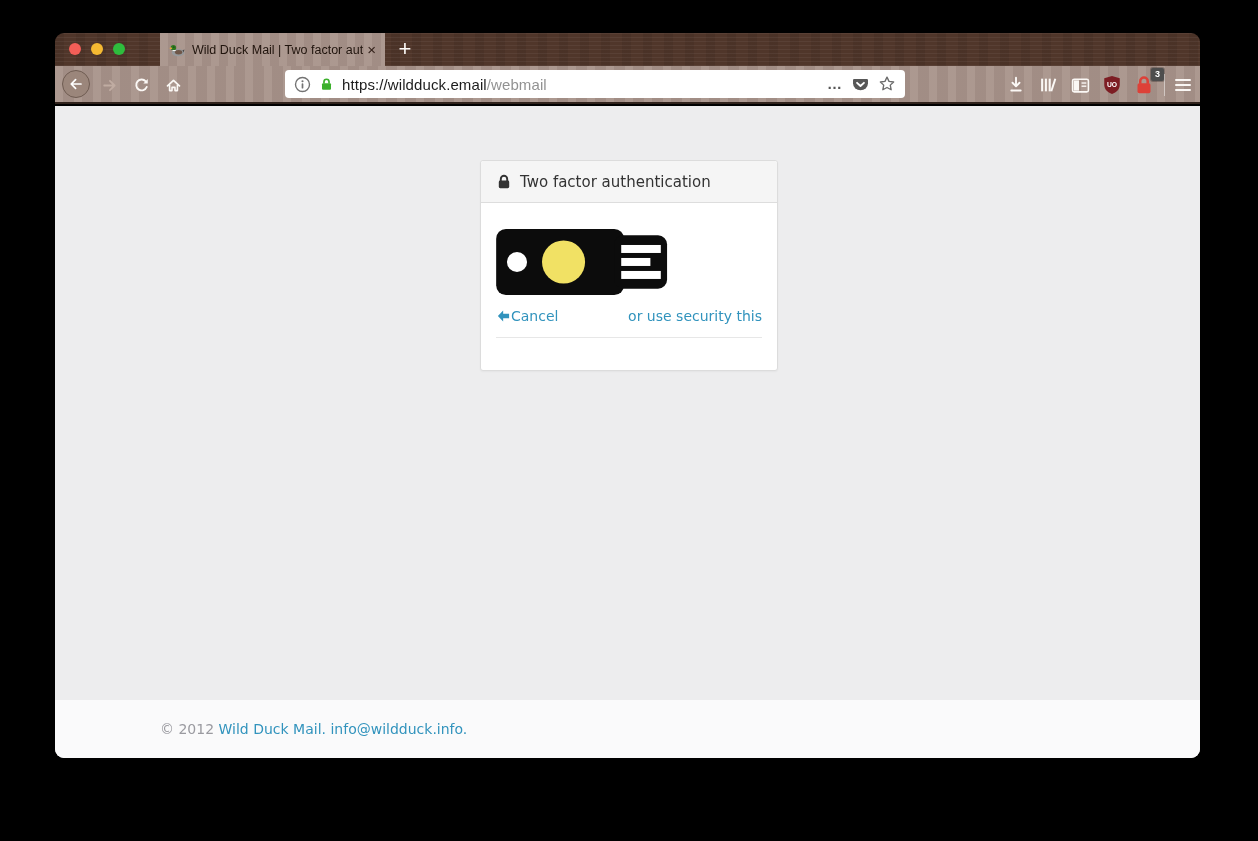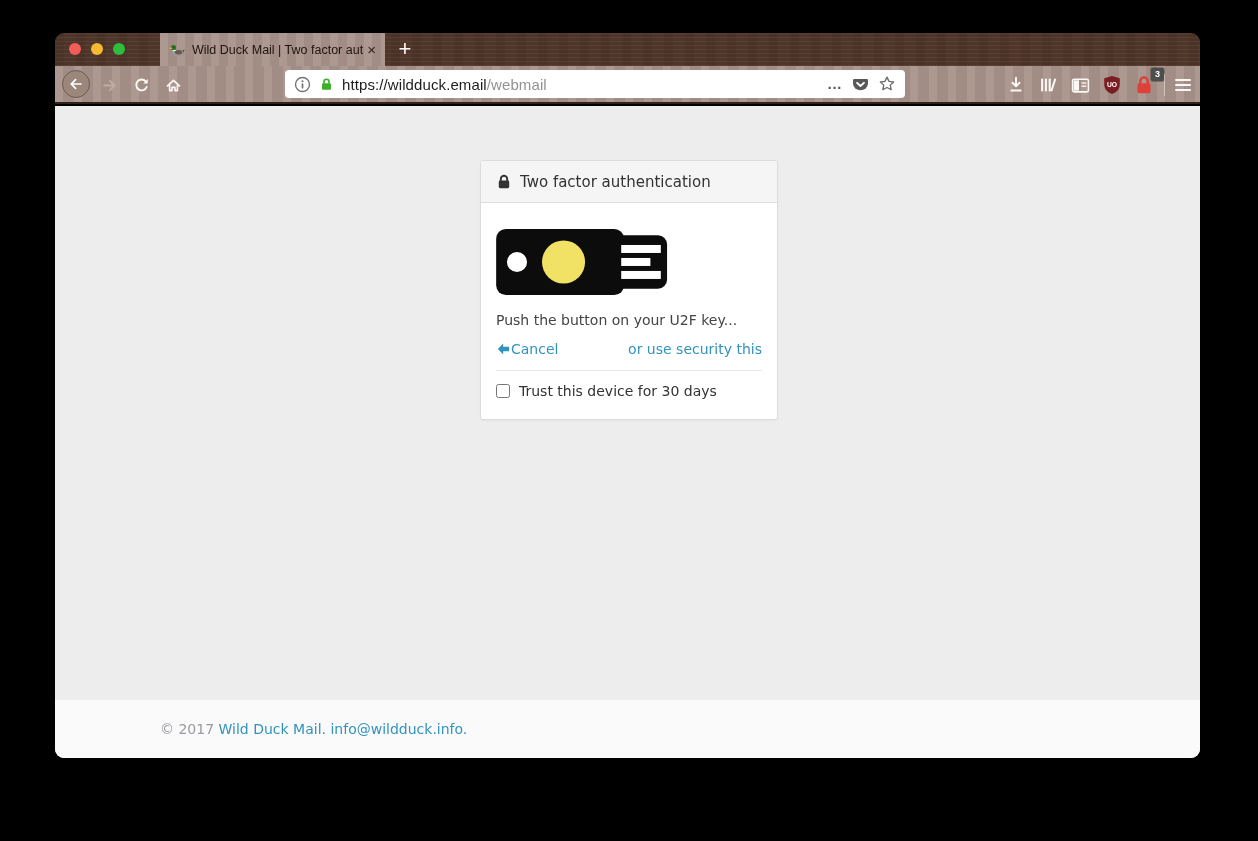--- a/index.html
+++ b/index.html
@@ -229,44 +229,39 @@
         <svg class="u2f-key" viewBox="0 0 250 95">
           <rect x="0" y="0" width="184" height="95" rx="14" fill="#0c0c0c"></rect>
           <circle cx="30" cy="47.5" r="14.5" fill="#ffffff"></circle>
           <circle cx="97" cy="47.5" r="31" fill="#f1e164"></circle>
           <rect x="170" y="9" width="76" height="77" rx="13" fill="#0c0c0c"></rect>
           <rect x="180" y="23" width="57" height="11.5" fill="#ffffff"></rect>
           <rect x="180" y="41.7" width="42" height="11.5" fill="#ffffff"></rect>
           <rect x="180" y="60.4" width="57" height="11.5" fill="#ffffff"></rect>
         </svg>
 
-        <div class="instruction">Push the button on your U2F key...</div>
 
         <div class="links-row">
           <a class="plink" href="#">
             <svg width="15" height="14" viewBox="0 0 16 16">
               <path d="M7.6 1.8 L1.6 8 L7.6 14.2 V10.6 H14.4 V5.4 H7.6 Z" fill="#3193bd"></path>
             </svg>
             <span>Cancel</span>
           </a>
           <a class="plink" href="#">or use security this</a>
         </div>
 
         <hr class="hr">
 
-        <div class="trust-row">
-          <input type="checkbox" style="">
-          <span class="trust-label">Trust this device for 30 days</span>
-        </div>
 
       </div>
     </div>
 
     <div class="footer">
       <div class="footer-inner">
-        <span class="muted">© 2017</span>
+        <span class="muted">© 2012</span>
         <a href="#">Wild Duck Mail.</a>
         <a href="#">info@wildduck.info.</a>
       </div>
     </div>
 
   </div>
 </div>
 
 </body></html>

